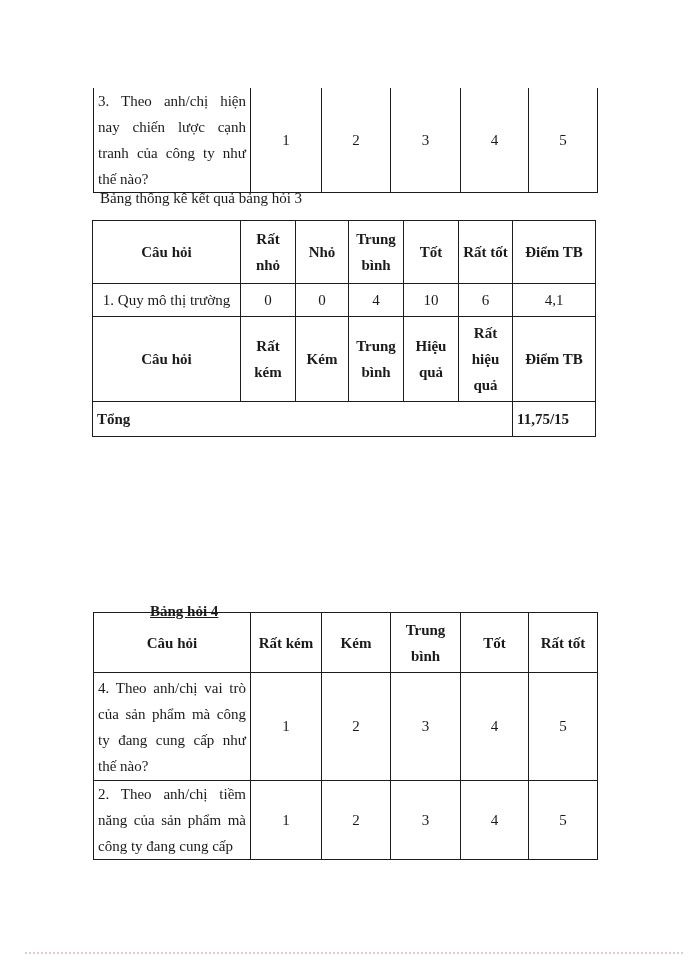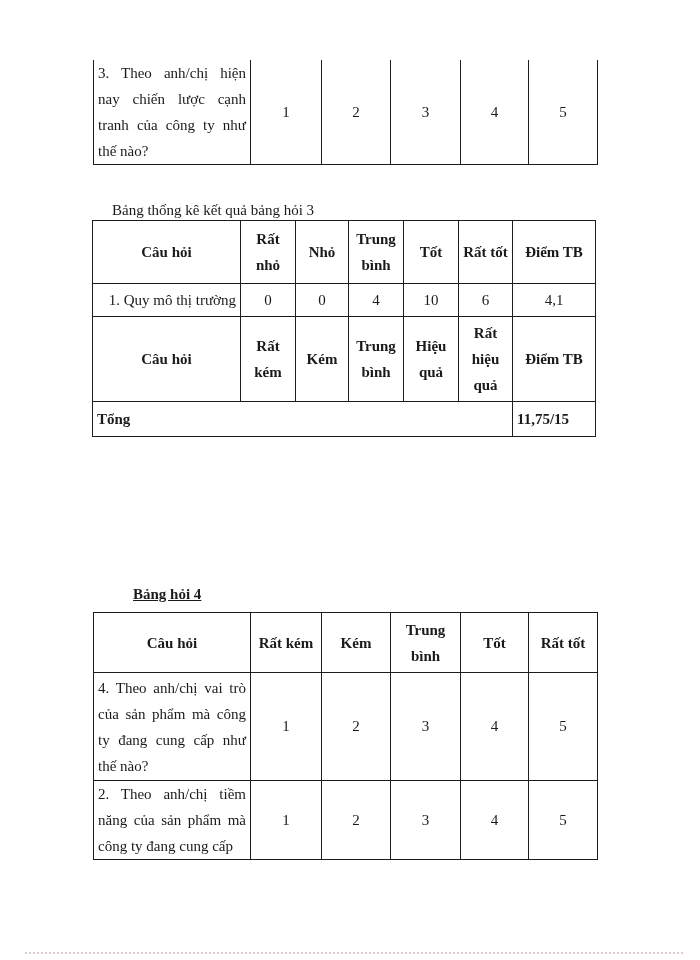--- a/index.html
+++ b/index.html
@@ -4,33 +4,33 @@
 <style>
   html,body{margin:0;padding:0;}
   .page{
     position:relative;width:700px;height:960px;background:#ffffff;
     font-family:"Liberation Serif","DejaVu Serif",serif;color:#1a1a1a;overflow:hidden;
   }
   table.tbl{position:absolute;border-collapse:collapse;table-layout:fixed;}
   table.tbl td{border:1px solid #1c1c1c;font-size:15px;vertical-align:middle;padding:0 4px;overflow:hidden;}
   
   td.q{text-align:justify;vertical-align:top;line-height:26px;padding:2px 6px;}
-  td.q1{text-align:right;vertical-align:middle;padding:0 6px;}
+  td.q1{text-align:center;vertical-align:middle;padding:0 6px;}
   
   td.c{text-align:center;}
   
   td.h{text-align:center;font-weight:bold;line-height:26px;}
   td.b{font-weight:bold;text-align:left;}
   
-  table.t-top{left:93px;top:60px;width:504px;}
+  table.t-top{left:93px;top:88px;width:504px;}
   table.t-top td{border-top:none;}
   table.t-stats{left:92px;top:220px;width:503px;}
   table.t-s4{left:93px;top:612px;width:504px;}
-  .caption{position:absolute;left:100px;top:190px;font-size:15px;margin:12px;}
-  .h4{position:absolute;left:133px;top:586px;font-size:15px;font-weight:bold;text-decoration:underline;margin:0;}
+  .caption{position:absolute;left:100px;top:190px;font-size:15px;margin:0;}
+  .h4{position:absolute;left:133px;top:586px;font-size:15px;font-weight:bold;text-decoration:underline;margin:17px;}
   .dots{position:absolute;left:25px;top:952px;width:658px;height:0;border-top:2px dotted #d3bcc3;opacity:.75;}
 </style>
 </head>
 <body>
 
 <div class="page">
 
   <table class="tbl t-top">
     <colgroup>
       <col style="width:157px">

